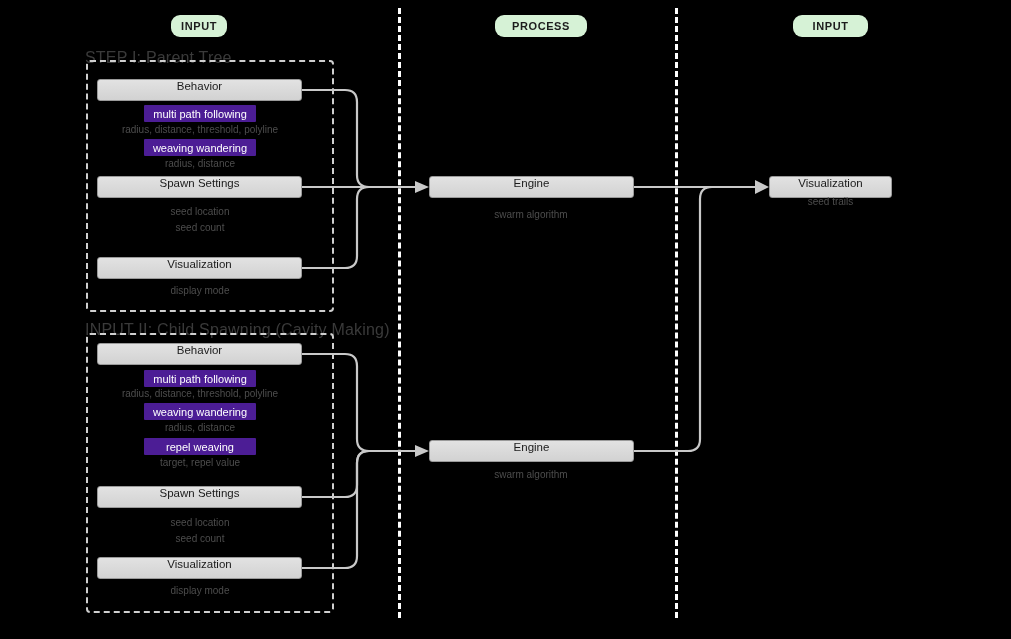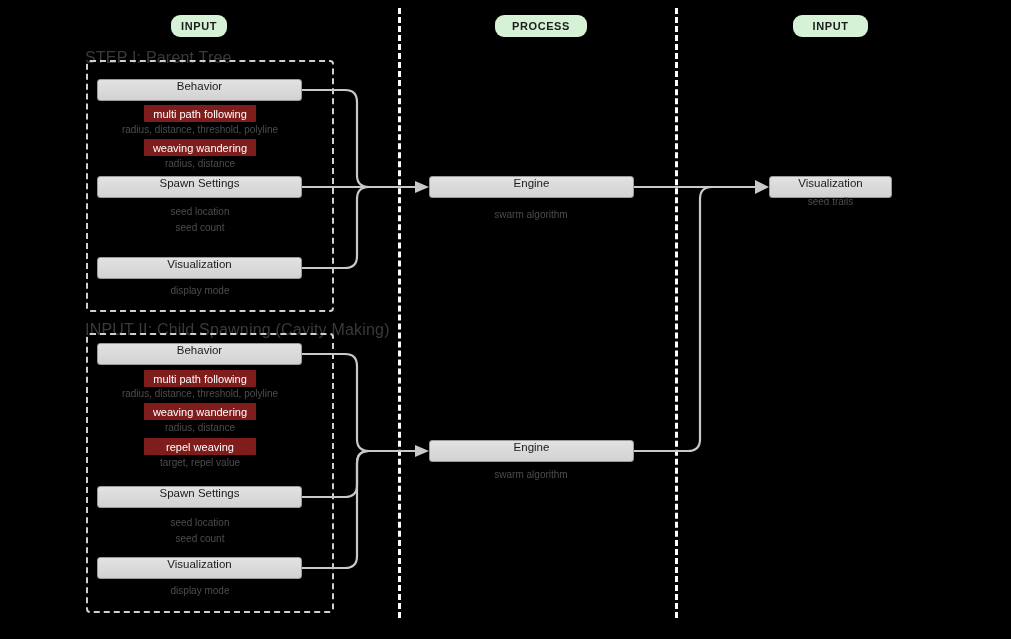--- a/index.html
+++ b/index.html
@@ -74,21 +74,21 @@
     text-align: center;
     display: flex;
     align-items: flex-start;
     justify-content: center;
   }
 
   
   .chip {
     position: absolute;
     box-sizing: border-box;
-    background: #7f1d1d;
+    background: #4c1d95;
     color: #ffffff;
     font-size: 11px;
     text-align: center;
     display: flex;
     align-items: center;
     justify-content: center;
     border-radius: 1px;
   }
 
   

